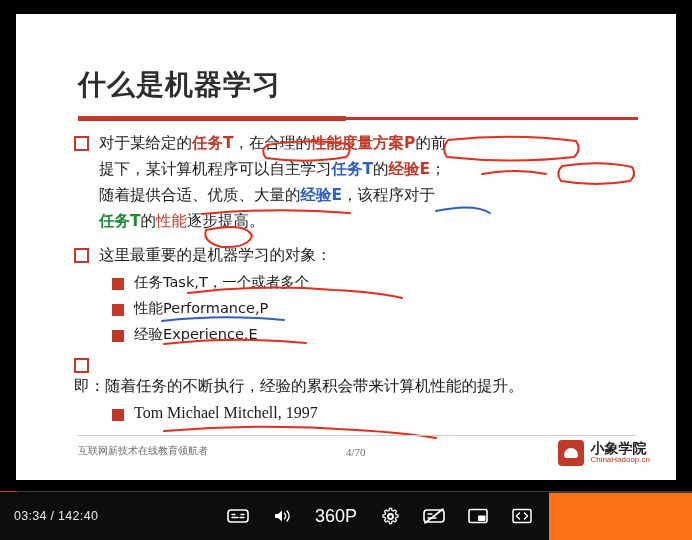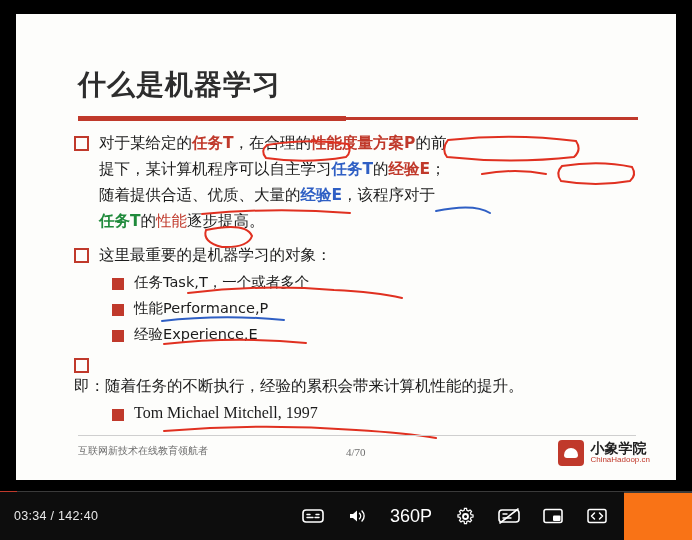--- a/index.html
+++ b/index.html
@@ -182,21 +182,21 @@
     left: 0; top: 0;
     width: 660px; height: 466px;
     pointer-events: none;
   }
 
   
   .controls {
     position: absolute;
     left: 0;
     bottom: 0;
-    width: 624px;
+    width: 549px;
     height: 48px;
     background: #0d0d0d;
     display: flex;
     align-items: center;
   }
   .time {
     color: #e8e8e8;
     font-size: 12.5px;
     font-family: "Liberation Sans", sans-serif;
     margin-left: 14px;

